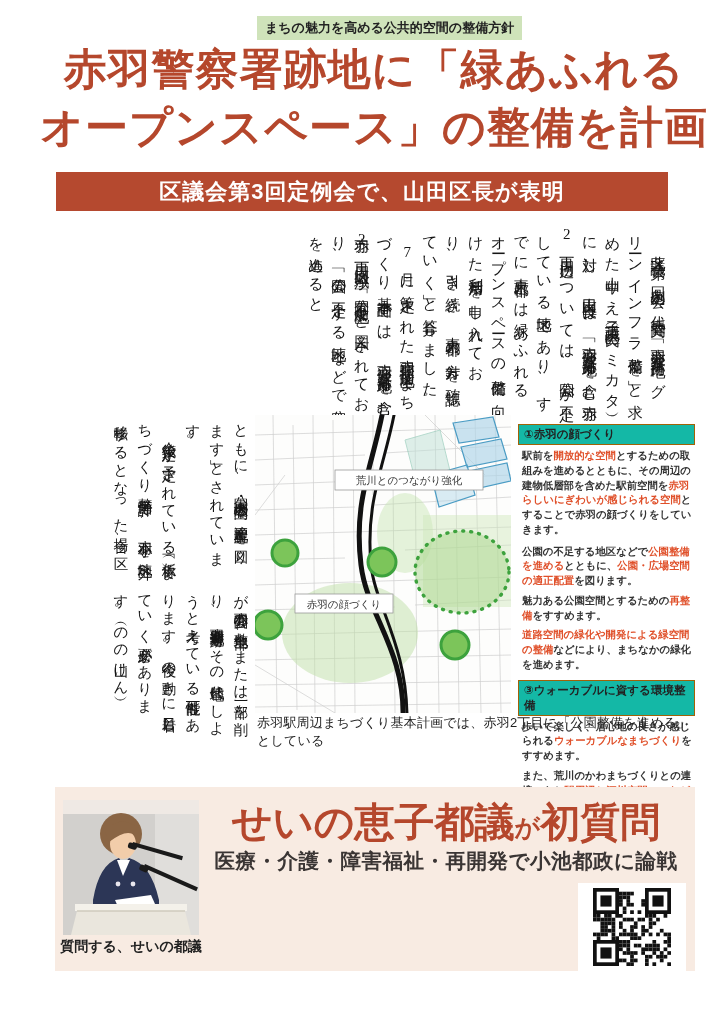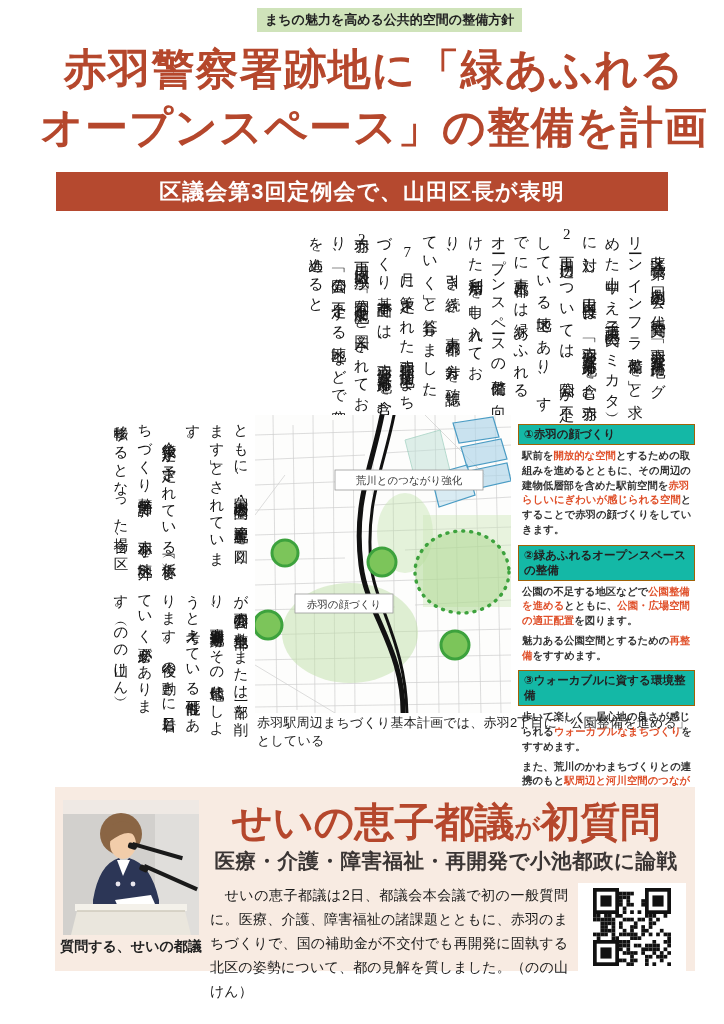--- a/index.html
+++ b/index.html
@@ -11,21 +11,21 @@
   .banner{position:absolute;top:172px;left:56px;width:612px;height:39px;background:#b5492f;
     color:#fff;font-weight:bold;font-size:22px;line-height:39px;text-align:center;letter-spacing:1px;}
   
   .vtext{writing-mode:vertical-rl;text-orientation:upright;white-space:pre-line;
     font-family:"Liberation Serif","DejaVu Serif",serif;color:#151515;position:absolute;}
   .vt1{top:226px;left:55px;width:614px;height:186px;font-size:15px;letter-spacing:2.5px;line-height:22.8px;}
   .vt2a{top:414px;left:55px;width:198px;height:162px;font-size:14.5px;letter-spacing:1.6px;line-height:24px;}
   .vt2b{top:584px;left:55px;width:198px;height:152px;font-size:14.5px;letter-spacing:0.8px;line-height:24px;}
   
   .map-wrap{position:absolute;top:415px;left:255px;width:256px;height:298px;background:#fdfdfc;}
-  .map-title{position:absolute;top:8px;left:257px;background:#cfe3ba;color:#222;
+  .map-title{position:absolute;top:16px;left:257px;background:#cfe3ba;color:#222;
     font-weight:bold;font-size:13px;padding:3px 8px;z-index:3;}
   .map-wrap svg{position:absolute;top:0;left:0;}
   
   .panel{position:absolute;top:424px;left:518px;width:177px;}
   .panel-sec{margin-bottom:7px;}
   .panel-h{background:#14b8a6;border:1px solid #a16207;color:#222;font-weight:bold;
     font-size:11.5px;padding:2px 5px;margin-bottom:4px;}
   .panel-p{margin:0 0 5px 4px;font-size:10.4px;line-height:1.42;color:#333;font-weight:bold;}
   .panel-p .hl{color:#e0502a;}
   .legend{margin-top:6px;margin-left:6px;}
@@ -136,24 +136,24 @@
   </div>
 
   <div class="panel">
     <div class="panel-sec">
       <div class="panel-h">①赤羽の顔づくり</div>
       <div>
           <p class="panel-p"><span>駅前を</span><span class="hl">開放的な空間</span><span>とするための取組みを進めるとともに、その周辺の建物低層部を含めた駅前空間を</span><span class="hl">赤羽らしいにぎわいが感じられる空間</span><span>とすることで赤羽の顔づくりをしていきます。</span></p>
         </div>
     </div>
     <div class="panel-sec">
-      <div class="panel-h">②緑あふれるオープンスペースの整備</div>
       <div>
           <p class="panel-p"><span>公園の不足する地区などで</span><span class="hl">公園整備を進める</span><span>とともに、</span><span class="hl">公園・広場空間の適正配置</span><span>を図ります。</span></p>
           <p class="panel-p"><span>魅力ある公園空間とするための</span><span class="hl">再整備</span><span>をすすめます。</span></p>
+          <p class="panel-p"><span class="hl">道路空間の緑化や開発による緑空間の整備</span><span>などにより、まちなかの緑化を進めます。</span></p>
         </div>
     </div>
     <div class="panel-sec">
       <div class="panel-h">③ウォーカブルに資する環境整備</div>
       <div>
           <p class="panel-p"><span>歩いて楽しく、居心地の良さが感じられる</span><span class="hl">ウォーカブルなまちづくり</span><span>をすすめます。</span></p>
           <p class="panel-p"><span>また、荒川のかわまちづくりとの連携のもと</span><span class="hl">駅周辺と河川空間のつながりを強化</span><span>していきます。</span></p>
         </div>
     </div>
     <div class="legend">
@@ -197,21 +197,20 @@
         <polygon points="14,111 122,111 128,135 8,135" fill="#eae6dd"></polygon>
         <line x1="14" y1="111" x2="122" y2="111" stroke="#cfcabd" stroke-width="1.5"></line>
       </svg>
     </div>
     <div class="photo-caption">質問する、せいの都議</div>
 
     <div class="f-headline">
       <span class="big">せいの恵子都議</span><span class="small">が</span><span class="big">初質問</span>
     </div>
     <div class="f-sub">医療・介護・障害福祉・再開発で小池都政に論戦</div>
-    <div class="f-body">　せいの恵子都議は2日、都議会本会議で初の一般質問に。医療、介護、障害福祉の諸課題とともに、赤羽のまちづくりで、国の補助金が不交付でも再開発に固執する北区の姿勢について、都の見解を質しました。（のの山けん）</div>
 
     <div class="qr-box">
       <svg width="78" height="78" viewBox="0 0 84 84">
           <g fill="#111">
             <rect x="28" y="4" width="4" height="4"></rect>
             <rect x="32" y="4" width="4" height="4"></rect>
             <rect x="36" y="4" width="4" height="4"></rect>
             <rect x="40" y="4" width="4" height="4"></rect>
             <rect x="28" y="8" width="4" height="4"></rect>
             <rect x="32" y="8" width="4" height="4"></rect>

